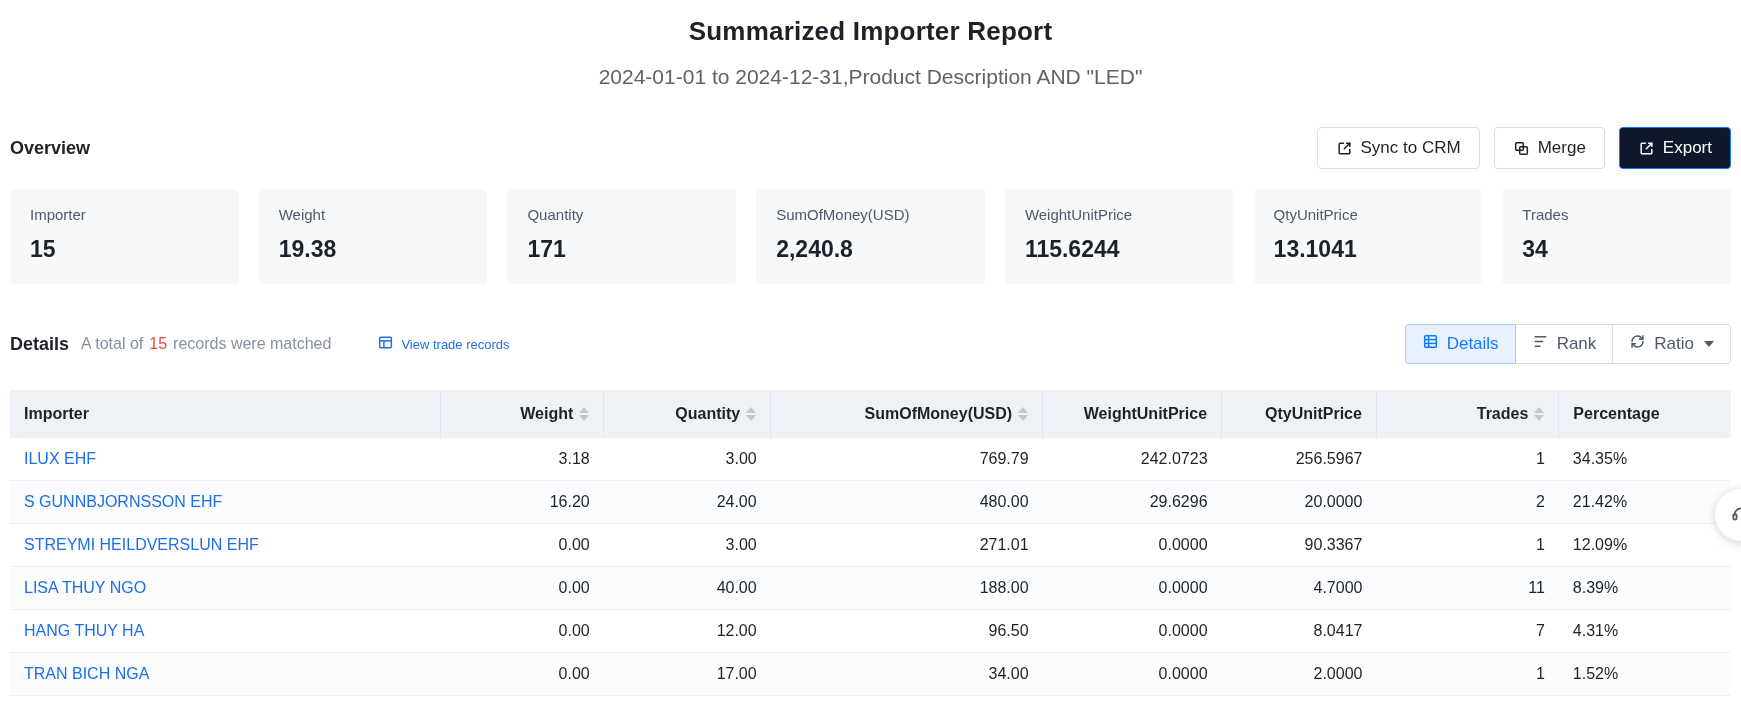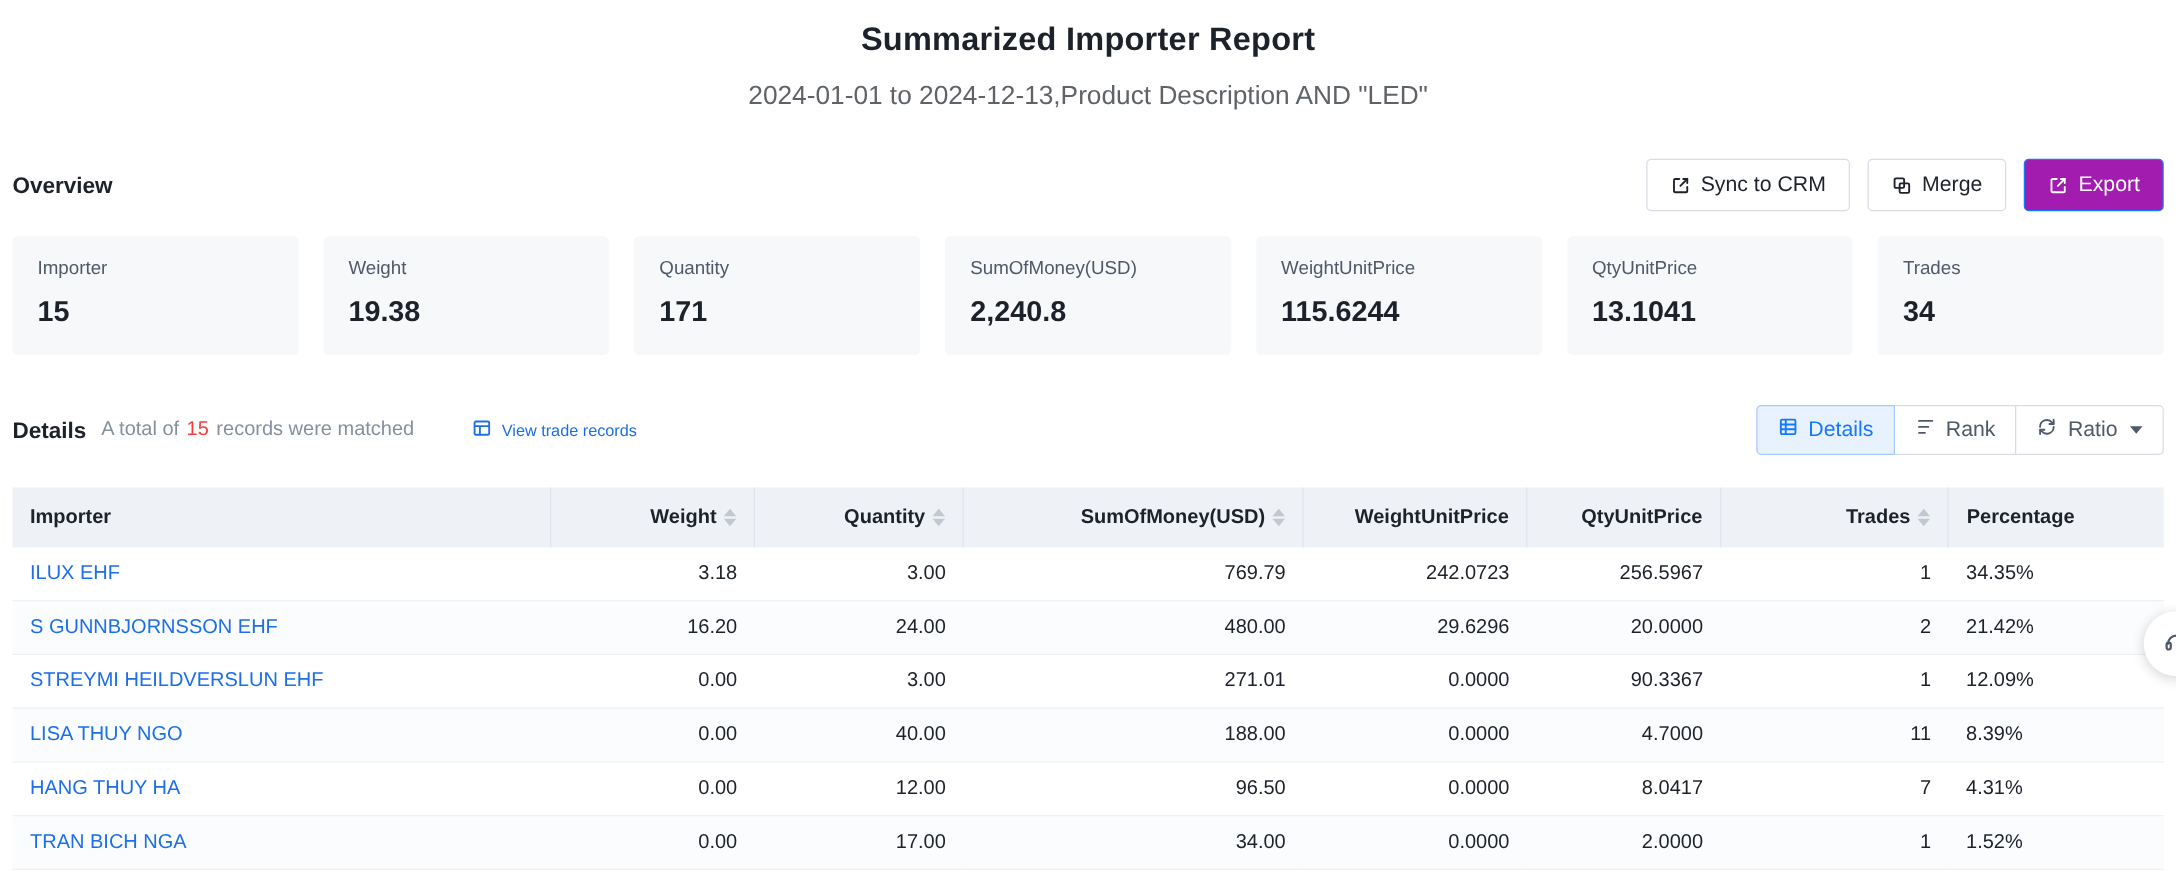--- a/index.html
+++ b/index.html
@@ -11,21 +11,21 @@
   .title{text-align:center;font-size:26px;font-weight:700;padding-top:16px;letter-spacing:.2px}
   .subtitle{text-align:center;font-size:21px;color:#5f6368;margin-top:18px}
 
   
   .overview-bar{display:flex;justify-content:space-between;align-items:center;margin-top:38px}
   .section-label{font-size:18px;font-weight:700;color:#1d2129}
   .actions{display:flex;gap:14px}
   .btn{display:inline-flex;align-items:center;gap:8px;height:42px;padding:0 18px;
     border:1px solid #d8dce3;border-radius:4px;background:#fff;font-size:17px;color:#1d2129;
     cursor:pointer;font-family:inherit;white-space:nowrap}
-  .btn.primary{background:#a21caf;border-color:#1677ff;color:#fff}
+  .btn.primary{background:#0f172a;border-color:#1677ff;color:#fff}
   .btn svg{display:block}
 
   
   .stats{display:flex;gap:20px;margin-top:20px}
   .card{flex:1;background:#f7f8fa;border-radius:4px;padding:17px 20px;height:95px}
   .card-label{font-size:15px;color:#4e5969}
   .card-value{font-size:23px;font-weight:700;margin-top:13px;color:#1d2129}
 
   
   .details-bar{display:flex;justify-content:space-between;align-items:center;margin-top:40px}
@@ -65,21 +65,21 @@
   .float-btn{position:absolute;right:-26px;top:489px;width:52px;height:52px;border-radius:50%;
     background:#fff;box-shadow:0 2px 10px rgba(0,0,0,.18);display:flex;align-items:center;
     justify-content:center;color:#4e5969;cursor:pointer}
 </style>
 </head>
 <body>
 
 <div class="page">
 
   <h1 class="title">Summarized Importer Report</h1>
-  <div class="subtitle">2024-01-01 to 2024-12-13,Product Description AND "LED"</div>
+  <div class="subtitle">2024-01-01 to 2024-12-31,Product Description AND "LED"</div>
 
   <div class="overview-bar">
     <div class="section-label">Overview</div>
     <div class="actions">
       <button class="btn">
         <span>
           <svg width="17" height="17" viewBox="0 0 16 16" fill="none" stroke="currentColor" stroke-width="1.4" stroke-linecap="round" stroke-linejoin="round">
               <path d="M13 9v3.2c0 .44-.36.8-.8.8H3.8c-.44 0-.8-.36-.8-.8V3.8c0-.44.36-.8.8-.8H7"></path>
               <path d="M10 3h3v3"></path>
               <path d="M13 3L7.8 8.2"></path>

